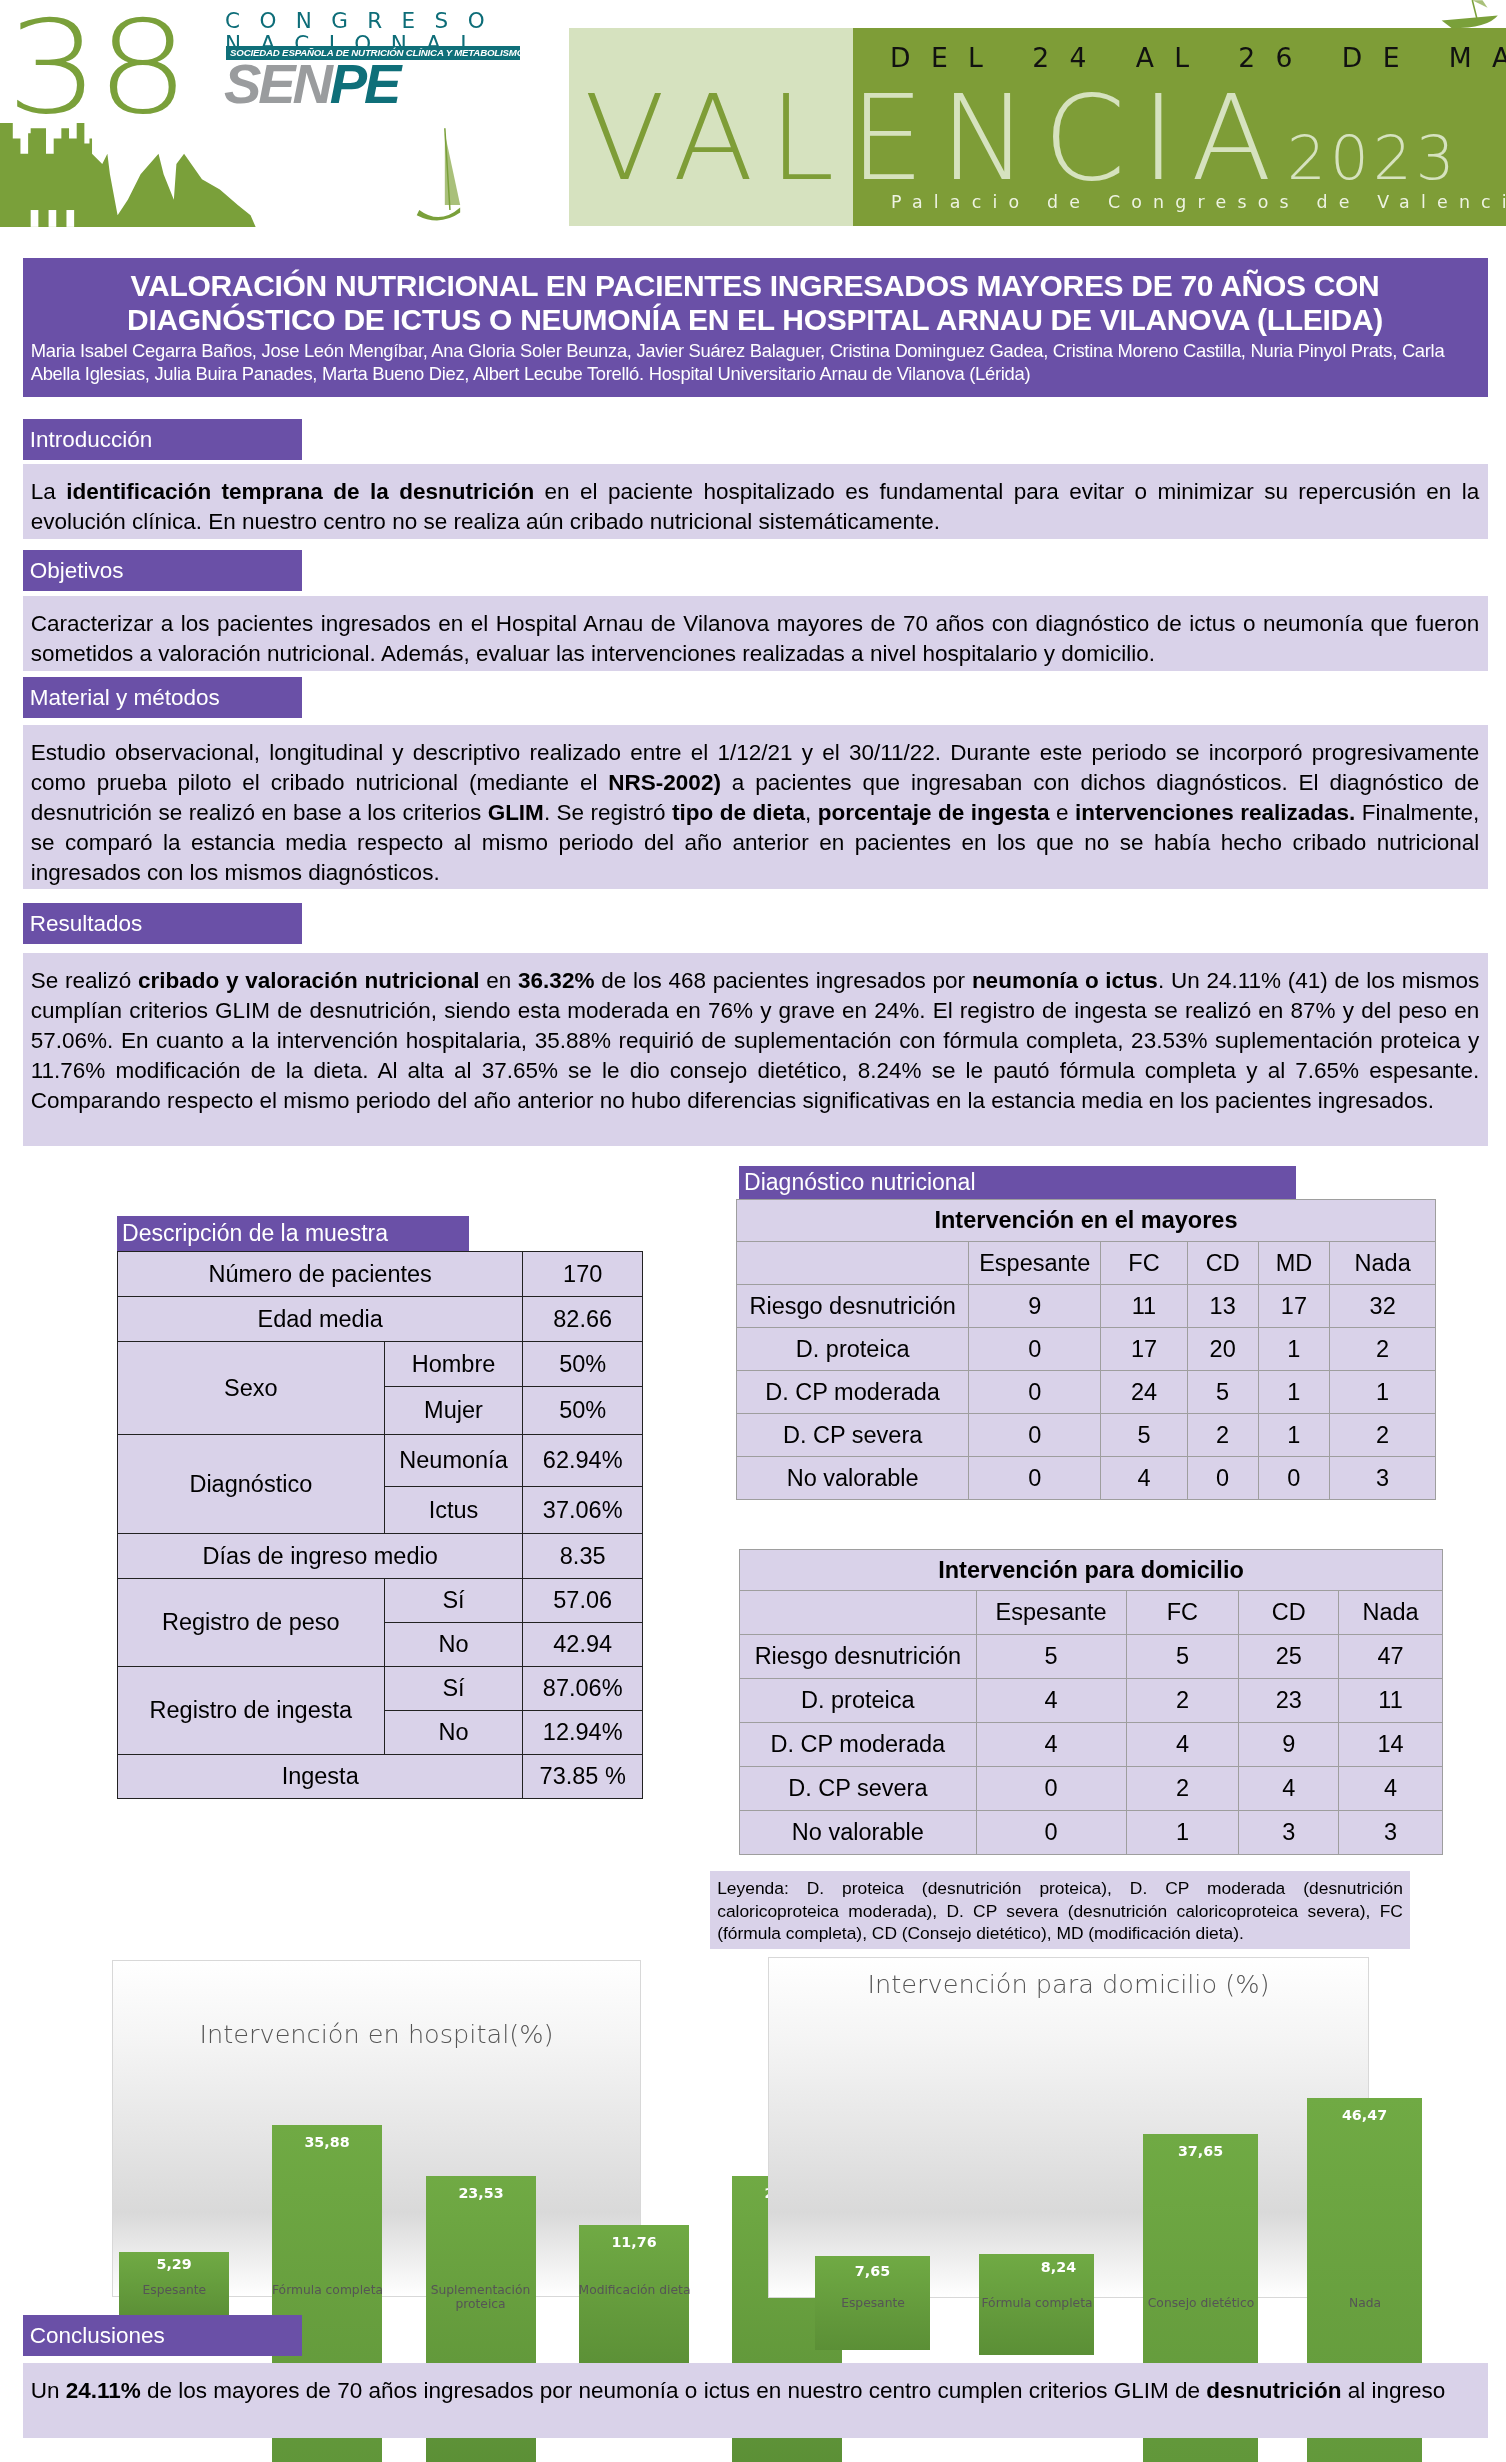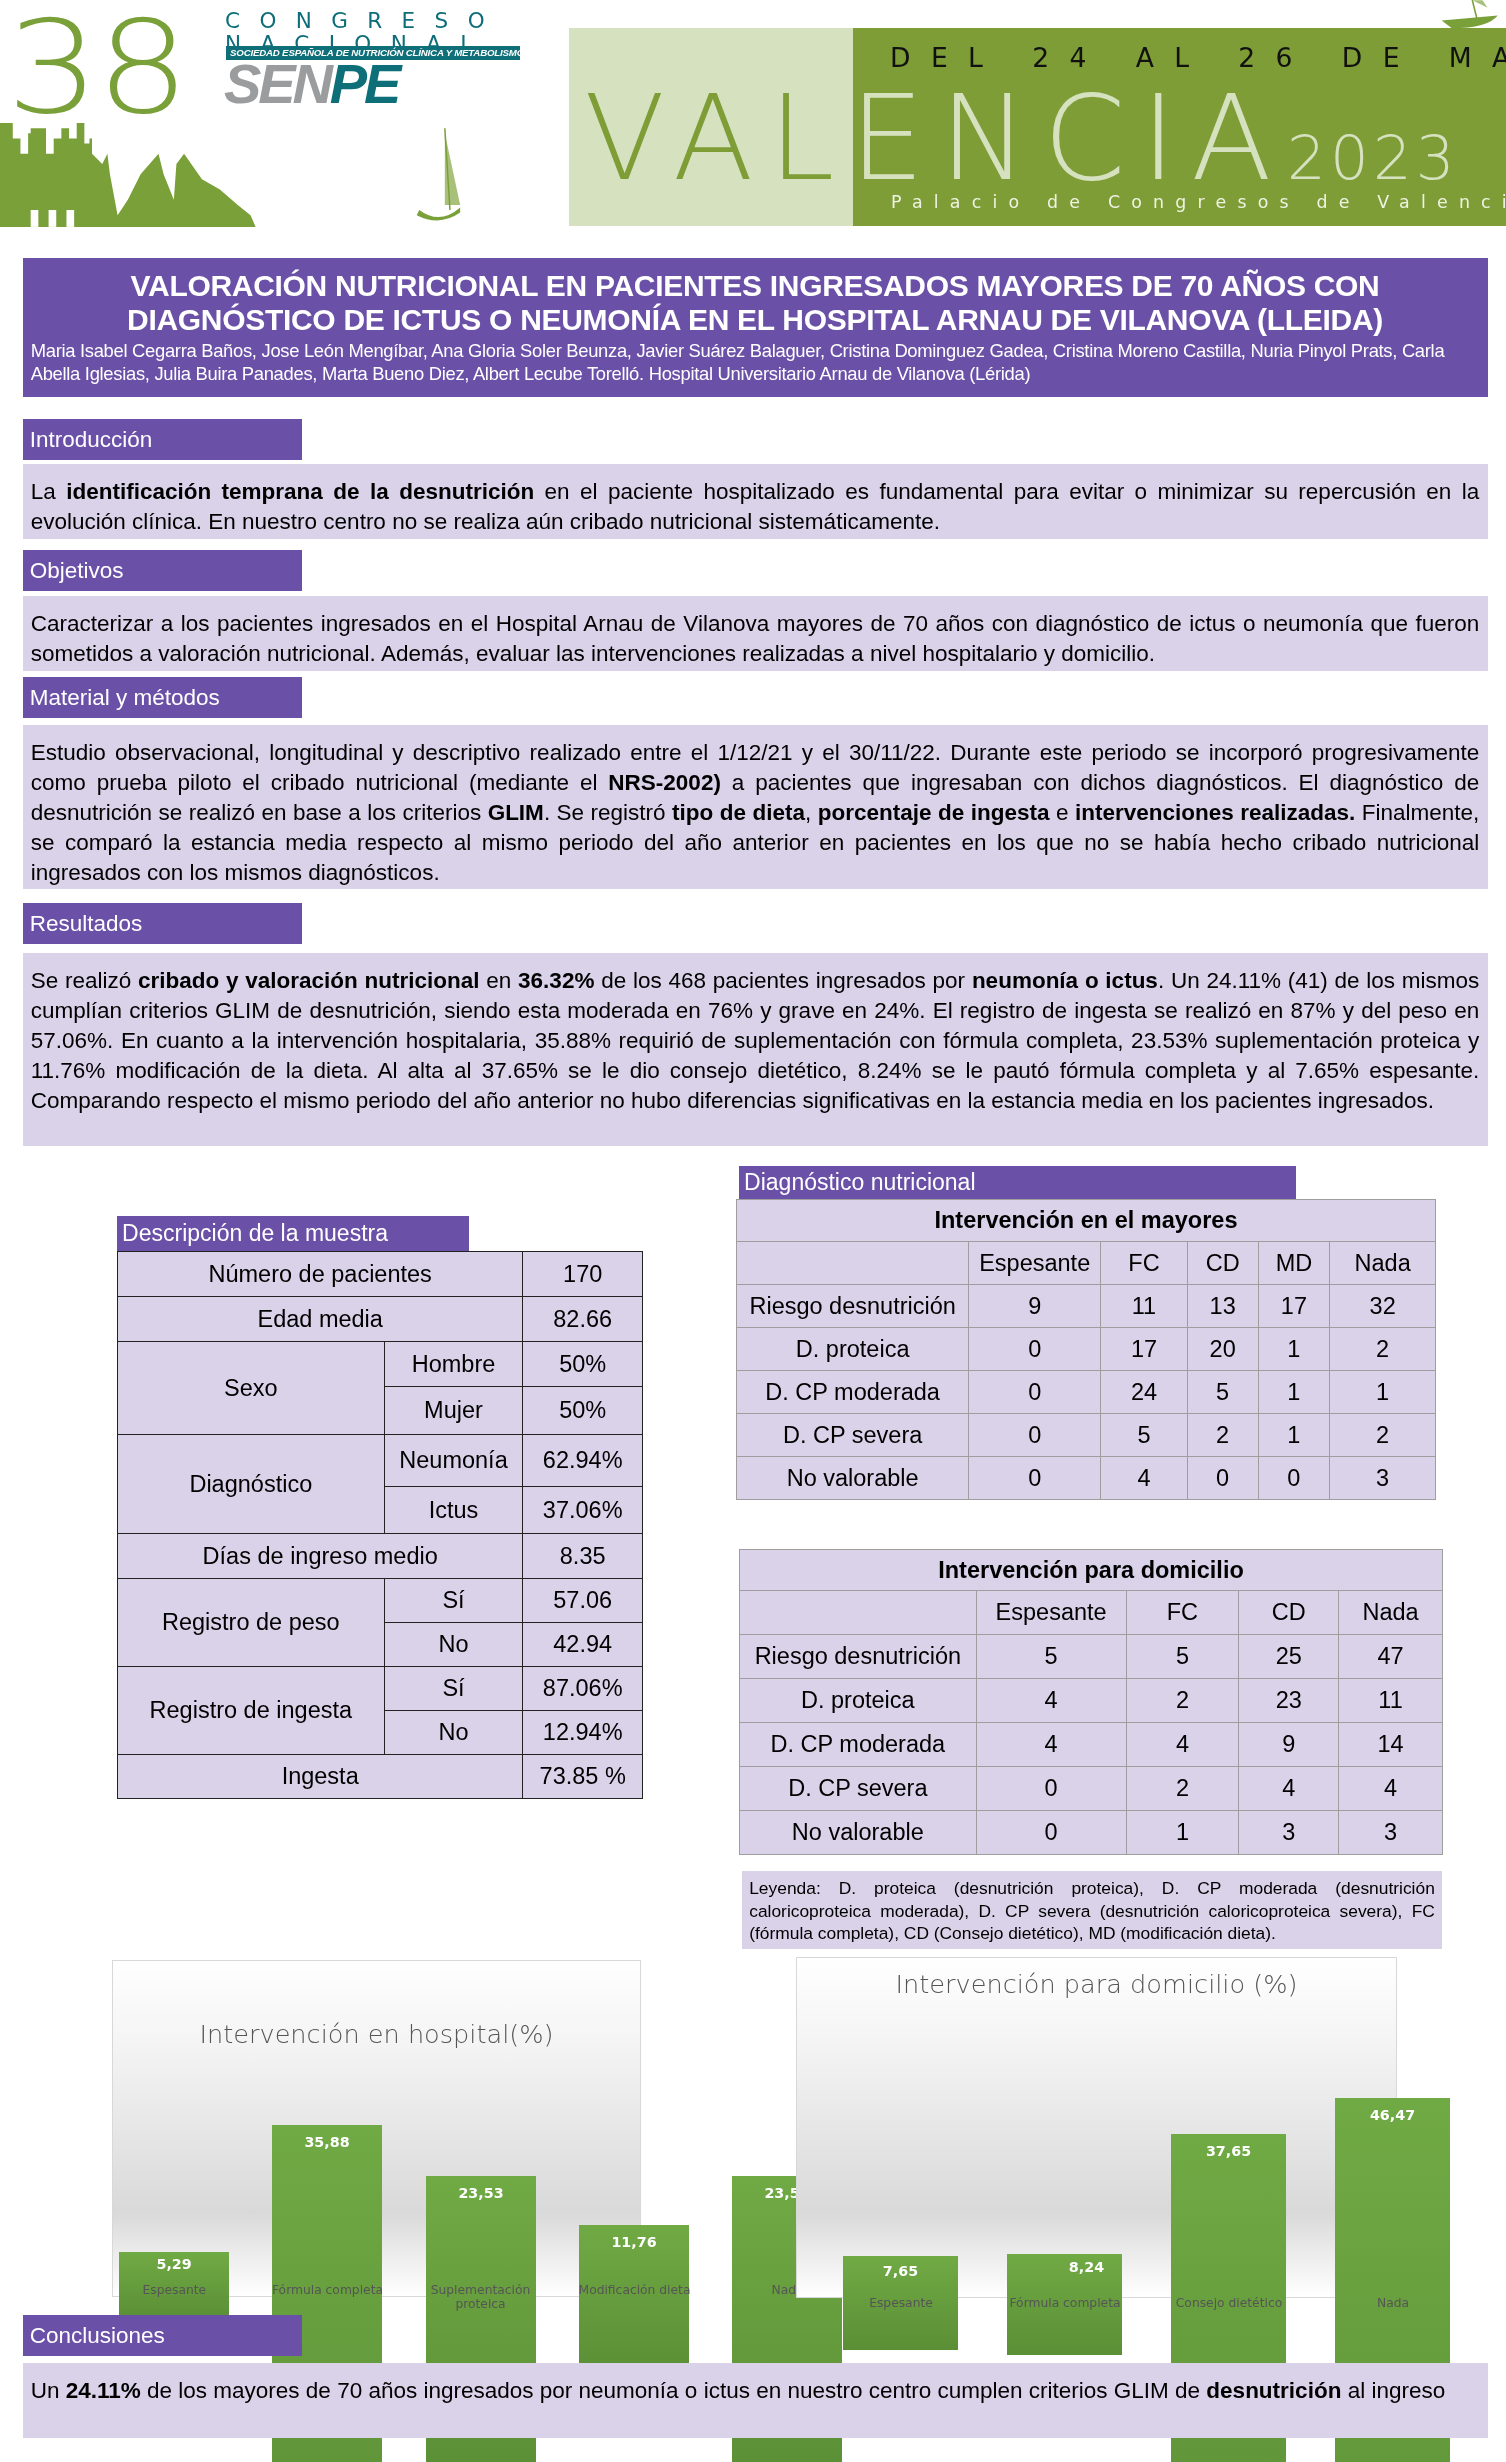--- a/index.html
+++ b/index.html
@@ -37,21 +37,21 @@
   .sec-body b { font-weight: bold; }
 
   
   .tab-label { position: absolute; background: #6a50a7; color: #fff; font-size: 23px; padding-left: 5.1px; display: flex; align-items: center; }
   table { border-collapse: collapse; position: absolute; font-size: 23.5px; text-align: center; }
   table td, table th { background: #d9d2e9; }
   .t-desc td { border: 1.5px solid #222; font-weight: normal; }
   .t-int td, .t-int th { border: 1.5px solid #9e9e9e; font-weight: normal; }
   .t-int th.cap { font-weight: bold; }
 
-  .legend-box { position: absolute; left: 742px; top: 1871px; width: 700px; height: 78px; background: #d9d2e9; font-size: 17.4px; line-height: 22.5px; padding: 6.1px 7.2px; text-align: justify; }
+  .legend-box { position: absolute; left: 710px; top: 1871px; width: 700px; height: 78px; background: #d9d2e9; font-size: 17.4px; line-height: 22.5px; padding: 6.1px 7.2px; text-align: justify; }
 
   
   .chart { position: absolute; border: 1.5px solid #d8d8d8; background: linear-gradient(#ffffff 0%, #f4f4f4 25%, #d9d9d9 75%, #ffffff 100%); }
   .chart-title { position: absolute; left: 0; right: 0; text-align: center; color: #555; font-size: 25.6px; font-family: "DejaVu Sans", sans-serif; font-weight: 300; }
   .bar { position: absolute; background: linear-gradient(#70aa44, #5b8f36); color: #fff; font-weight: bold; font-size: 14.3px; text-align: center; font-family: "DejaVu Sans", sans-serif; }
   .bar span { display: block; margin-top: 9.2px; }
   .xlab { position: absolute; color: #555; font-size: 12.3px; text-align: center; line-height: 14.3px; font-family: "DejaVu Sans", sans-serif; }
 </style>
 </head>
 <body>
@@ -313,21 +313,21 @@
   <div class="bar" style="left: 619px; width: 110px; top: 215px; height: 295px; font-size: 14.3px;">
       <span>23,53</span>
     </div>
 <div class="xlab" style="left: -9.2px; width: 141px; top: 322px;">Espesante</div>
     <div class="xlab" style="left: 144px; width: 141px; top: 322px;">Fórmula completa</div>
     <div class="xlab" style="left: 297px; width: 141px; top: 322px;">Suplementación proteica</div>
     <div class="xlab" style="left: 451px; width: 141px; top: 322px;">Modificación dieta</div>
     <div class="xlab" style="left: 604px; width: 141px; top: 322px;">Nada</div>
   </div>
 
-<div class="chart" style="left:768px;top:1957px;width:601px;height:341px;margin-left:28px;">
+<div class="chart" style="left:768px;top:1957px;width:601px;height:341px;">
   <div class="chart-title" style="top:11.2px;">Intervención para domicilio (%)</div>
   <div class="bar" style="left: 46px; width: 115px; top: 298px; height: 94px; font-size: 14.3px;">
       <span style="margin-top:7.2px">7,65</span>
     </div>
   <div class="bar" style="left: 210px; width: 115px; top: 296px; height: 101px; font-size: 14.3px; padding-left: 44px;">
       <span style="margin-top:5.1px">8,24</span>
     </div>
   <div class="bar" style="left: 374px; width: 115px; top: 176px; height: 462px; font-size: 14.3px;">
       <span>37,65</span>
     </div>

